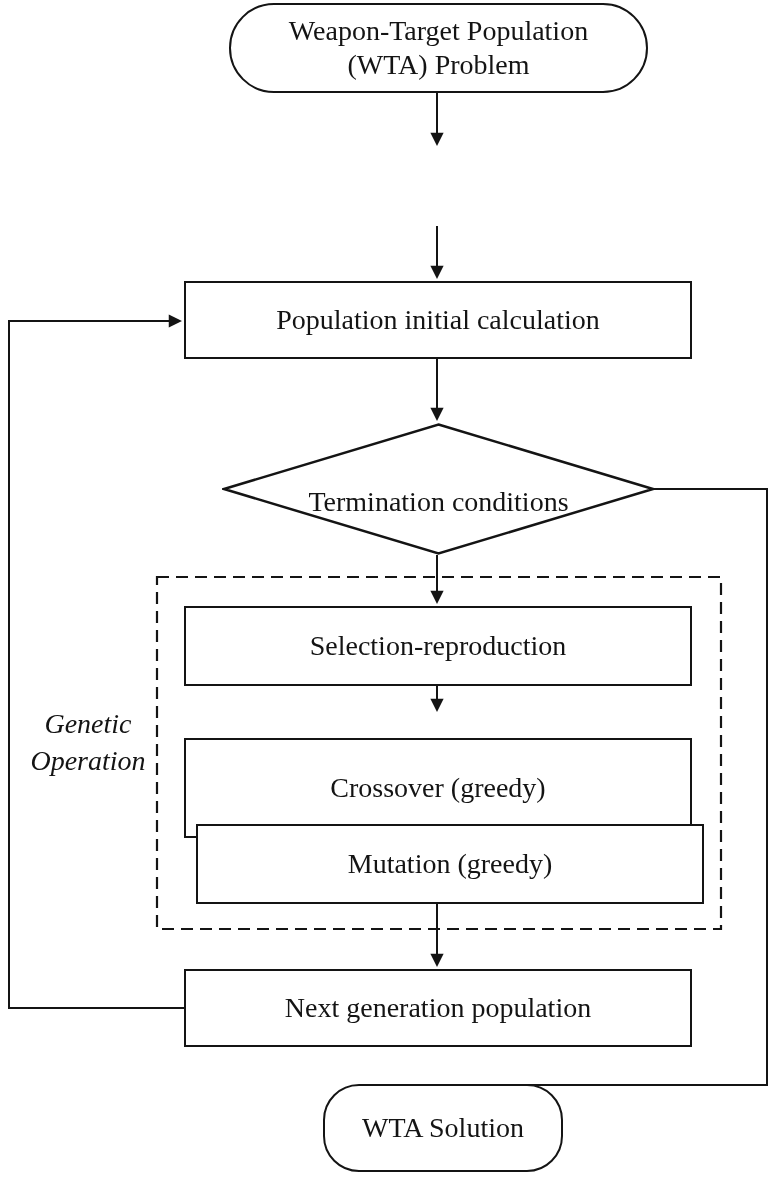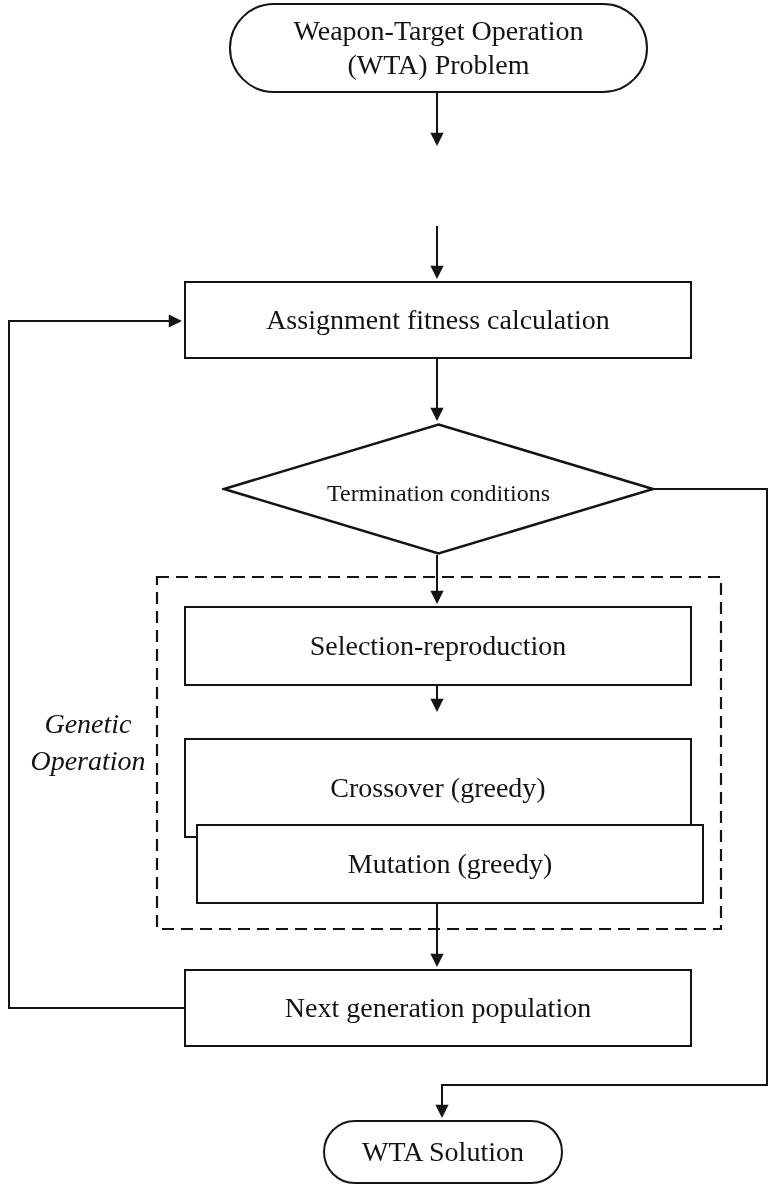--- a/index.html
+++ b/index.html
@@ -78,27 +78,27 @@
   }
   .diamond polygon {
     fill: var(--background);
     stroke: var(--ink);
     stroke-width: 2.5;
     stroke-linejoin: miter;
   }
   .diamond span {
     position: absolute;
     left: 0;
-    top: 4px;
+    top: 13px;
     width: 100%;
     height: 100%;
     display: flex;
     align-items: center;
     justify-content: center;
-    font-size: 24px;
+    font-size: 28px;
   }
   .side-label {
     position: absolute;
     left: 18px;
     top: 705px;
     width: 140px;
     text-align: center;
     font-size: 28px;
     line-height: 37px;
     font-style: italic;
@@ -123,27 +123,27 @@
     <path class="flowline" d="M437,359 L437,419" marker-end="url(#ah)"></path>
     <path class="flowline" d="M437,555 L437,602" marker-end="url(#ah)"></path>
     <path class="flowline" d="M437,686 L437,710" marker-end="url(#ah)"></path>
     <path class="flowline" d="M437,794 L437,820" marker-end="url(#ah)"></path>
     <path class="flowline" d="M437,904 L437,965" marker-end="url(#ah)"></path>
     <path class="flowline" d="M184,1008 L9,1008 L9,321 L180,321" marker-end="url(#ah)"></path>
     <path class="flowline" d="M653,489 L767,489 L767,1085 L442,1085 L442,1116" marker-end="url(#ah)"></path>
   </svg>
 
   <div class="node terminator" style="left:229px; top:3px; width:419px; height:90px;">
-    <span>Weapon-Target Operation
+    <span>Weapon-Target Population
 (WTA) Problem</span>
   </div>
 
 
   <div class="node" style="left:184px; top:281px; width:508px; height:78px;">
-    <span>Assignment fitness calculation</span>
+    <span>Population initial calculation</span>
   </div>
 
   <div class="diamond">
     <svg width="433" height="132" viewBox="0 0 433 132" xmlns="http://www.w3.org/2000/svg">
       <polygon points="216.5,1.5 431,66 216.5,130.5 2,66"></polygon>
     </svg>
     <span>Termination conditions</span>
   </div>
 
   <div class="node" style="left:184px; top:606px; width:508px; height:80px;">
@@ -155,20 +155,20 @@
   </div>
 
   <div class="node" style="left:184px; top:824px; width:508px; height:80px;margin-left:12px;">
     <span>Mutation (greedy)</span>
   </div>
 
   <div class="node" style="left:184px; top:969px; width:508px; height:78px;text-align:center;">
     <span>Next generation population</span>
   </div>
 
-  <div class="node terminator small" style="left:323px; top:1120px; width:240px; height:64px;">
+  <div class="node terminator small" style="left:323px; top:1084px; width:240px; height:88px;">
     <span>WTA Solution</span>
   </div>
 
   <div class="side-label">Genetic
 Operation</div>
 
 </div>
 
 </body></html>

